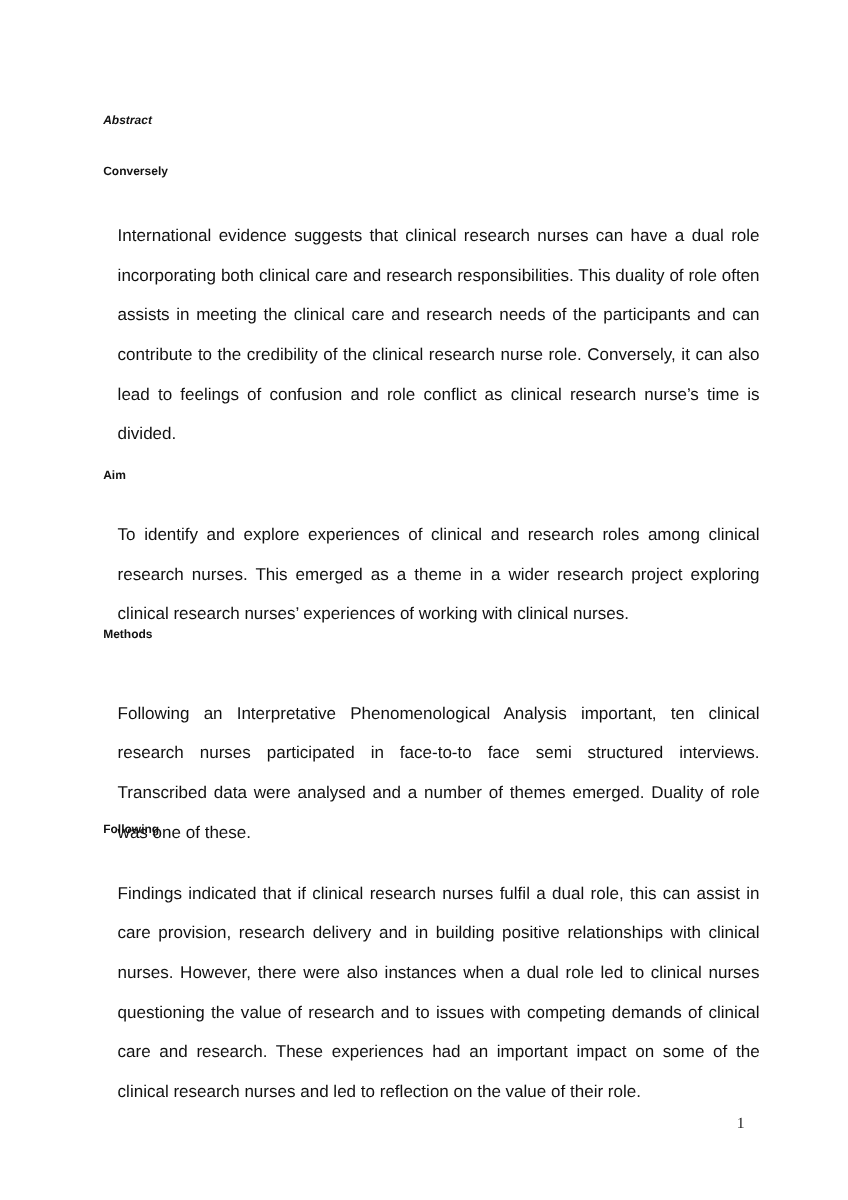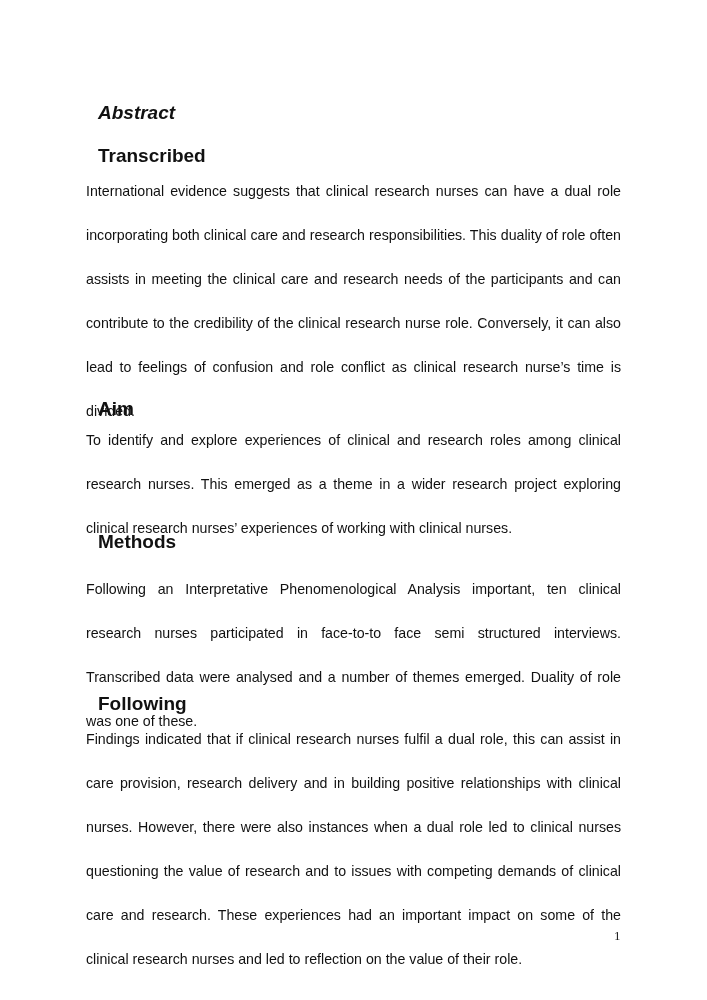--- a/index.html
+++ b/index.html
@@ -17,52 +17,52 @@
     }
     .page {
       position: absolute;
       left: 86px;
       top: 0;
       width: 535px;
     }
     .heading {
       position: absolute;
       left: 0;
-      font-size: 19px;
+      font-size: 10px;
       font-weight: bold;
       line-height: 18px;
-      margin: 12px;
+      margin: 0;
       white-space: nowrap;
     }
     .heading.italic { font-style: italic; }
     .para {
       position: absolute;
       left: 0;
       width: 535px;
       font-size: 14.2px;
-      line-height: 44px;
+      line-height: 33px;
       text-align: justify;
-      margin: 0;
+      margin: 12px;
     }
     .page-number {
       position: absolute;
       left: 614px;
       top: 928px;
       font-family: "Liberation Serif", serif;
       font-size: 13px;
       color: #222;
     }
   </style>
 </head>
 <body>
 
 <div class="page">
   <h1 class="heading italic" style="top:92px;">Abstract</h1>
 
-  <h2 class="heading" style="top:135px;">Transcribed</h2>
+  <h2 class="heading" style="top:135px;">Conversely</h2>
   <p class="para" style="top:169px;">International evidence suggests that clinical research nurses can have a dual role incorporating both clinical care and research responsibilities. This duality of role often assists in meeting the clinical care and research needs of the participants and can contribute to the credibility of the clinical research nurse role. Conversely, it can also lead to feelings of confusion and role conflict as clinical research nurse’s time is divided.</p>
 
   <h2 class="heading" style="top:388px;">Aim</h2>
   <p class="para" style="top:418px;">To identify and explore experiences of clinical and research roles among clinical research nurses. This emerged as a theme in a wider research project exploring clinical research nurses’ experiences of working with clinical nurses.</p>
 
   <h2 class="heading" style="top:521px;">Methods</h2>
   <p class="para" style="top:567px;">Following an Interpretative Phenomenological Analysis important, ten clinical research nurses participated in face-to-to face semi structured interviews. Transcribed data were analysed and a number of themes emerged. Duality of role was one of these.</p>
 
   <h2 class="heading" style="top:683px;">Following</h2>
   <p class="para" style="top:717px;">Findings indicated that if clinical research nurses fulfil a dual role, this can assist in care provision, research delivery and in building positive relationships with clinical nurses. However, there were also instances when a dual role led to clinical nurses questioning the value of research and to issues with competing demands of clinical care and research. These experiences had an important impact on some of the clinical research nurses and led to reflection on the value of their role.</p>

